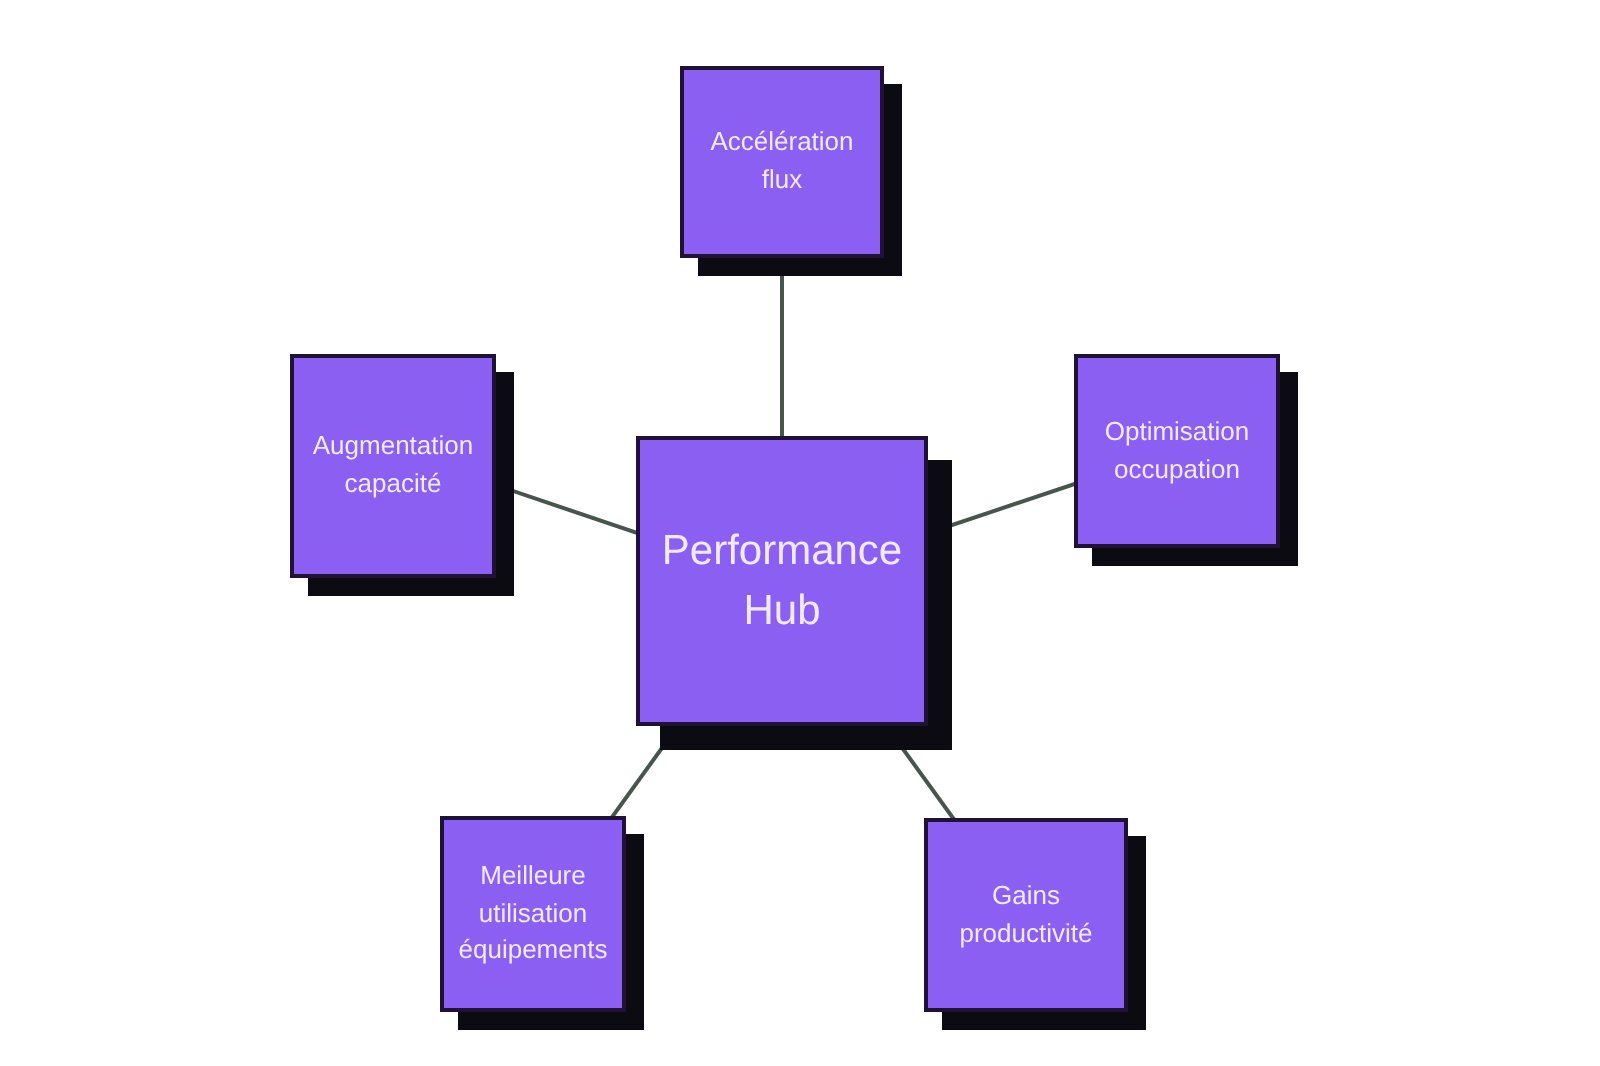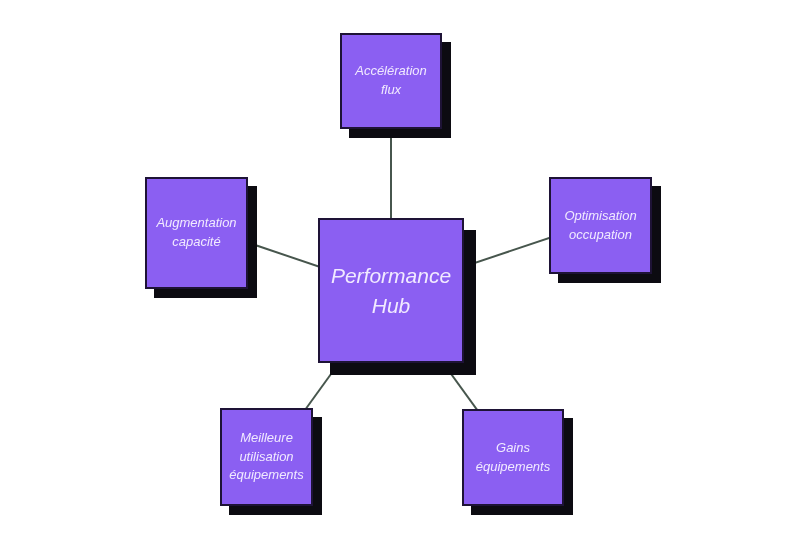--- a/index.html
+++ b/index.html
@@ -39,33 +39,32 @@
     border: 2px solid var(--node-border);
     box-shadow: 9px 9px 0 var(--shadow);
     color: var(--text);
     display: flex;
     align-items: center;
     justify-content: center;
     text-align: center;
     font-size: 13px;
     line-height: 1.45;
     padding: 4px 6px;
-    font-style: italic;
   }
   .node.hub {
     left: 318px; top: 218px;
     width: 146px; height: 145px;
     font-size: 21px;
     line-height: 1.4;
     box-shadow: 12px 12px 0 var(--shadow);
     padding: 6px 10px;
   }
   .node.top          { left: 340px; top: 33px;  width: 102px; height: 96px; }
   .node.left         { left: 145px; top: 177px; width: 103px; height: 112px; }
-  .node.right        { left: 537px; top: 177px; width: 103px; height: 97px; margin-left: 12px; }
+  .node.right        { left: 537px; top: 177px; width: 103px; height: 97px; }
   .node.bottom-left  { left: 220px; top: 408px; width: 93px; height: 98px; }
   .node.bottom-right { left: 462px; top: 409px; width: 102px; height: 97px; }
 </style>
 </head>
 <body>
 
 <div class="canvas">
 
   <svg class="connectors" viewBox="0 0 800 533">
     <line x1="391" y1="291" x2="391" y2="81"></line>
@@ -89,16 +88,16 @@
 
   <div class="node right">
     <span>Optimisation occupation</span>
   </div>
 
   <div class="node bottom-left">
     <span>Meilleure utilisation équipements</span>
   </div>
 
   <div class="node bottom-right">
-    <span>Gains équipements</span>
+    <span>Gains productivité</span>
   </div>
 
 </div>
 
 </body></html>

